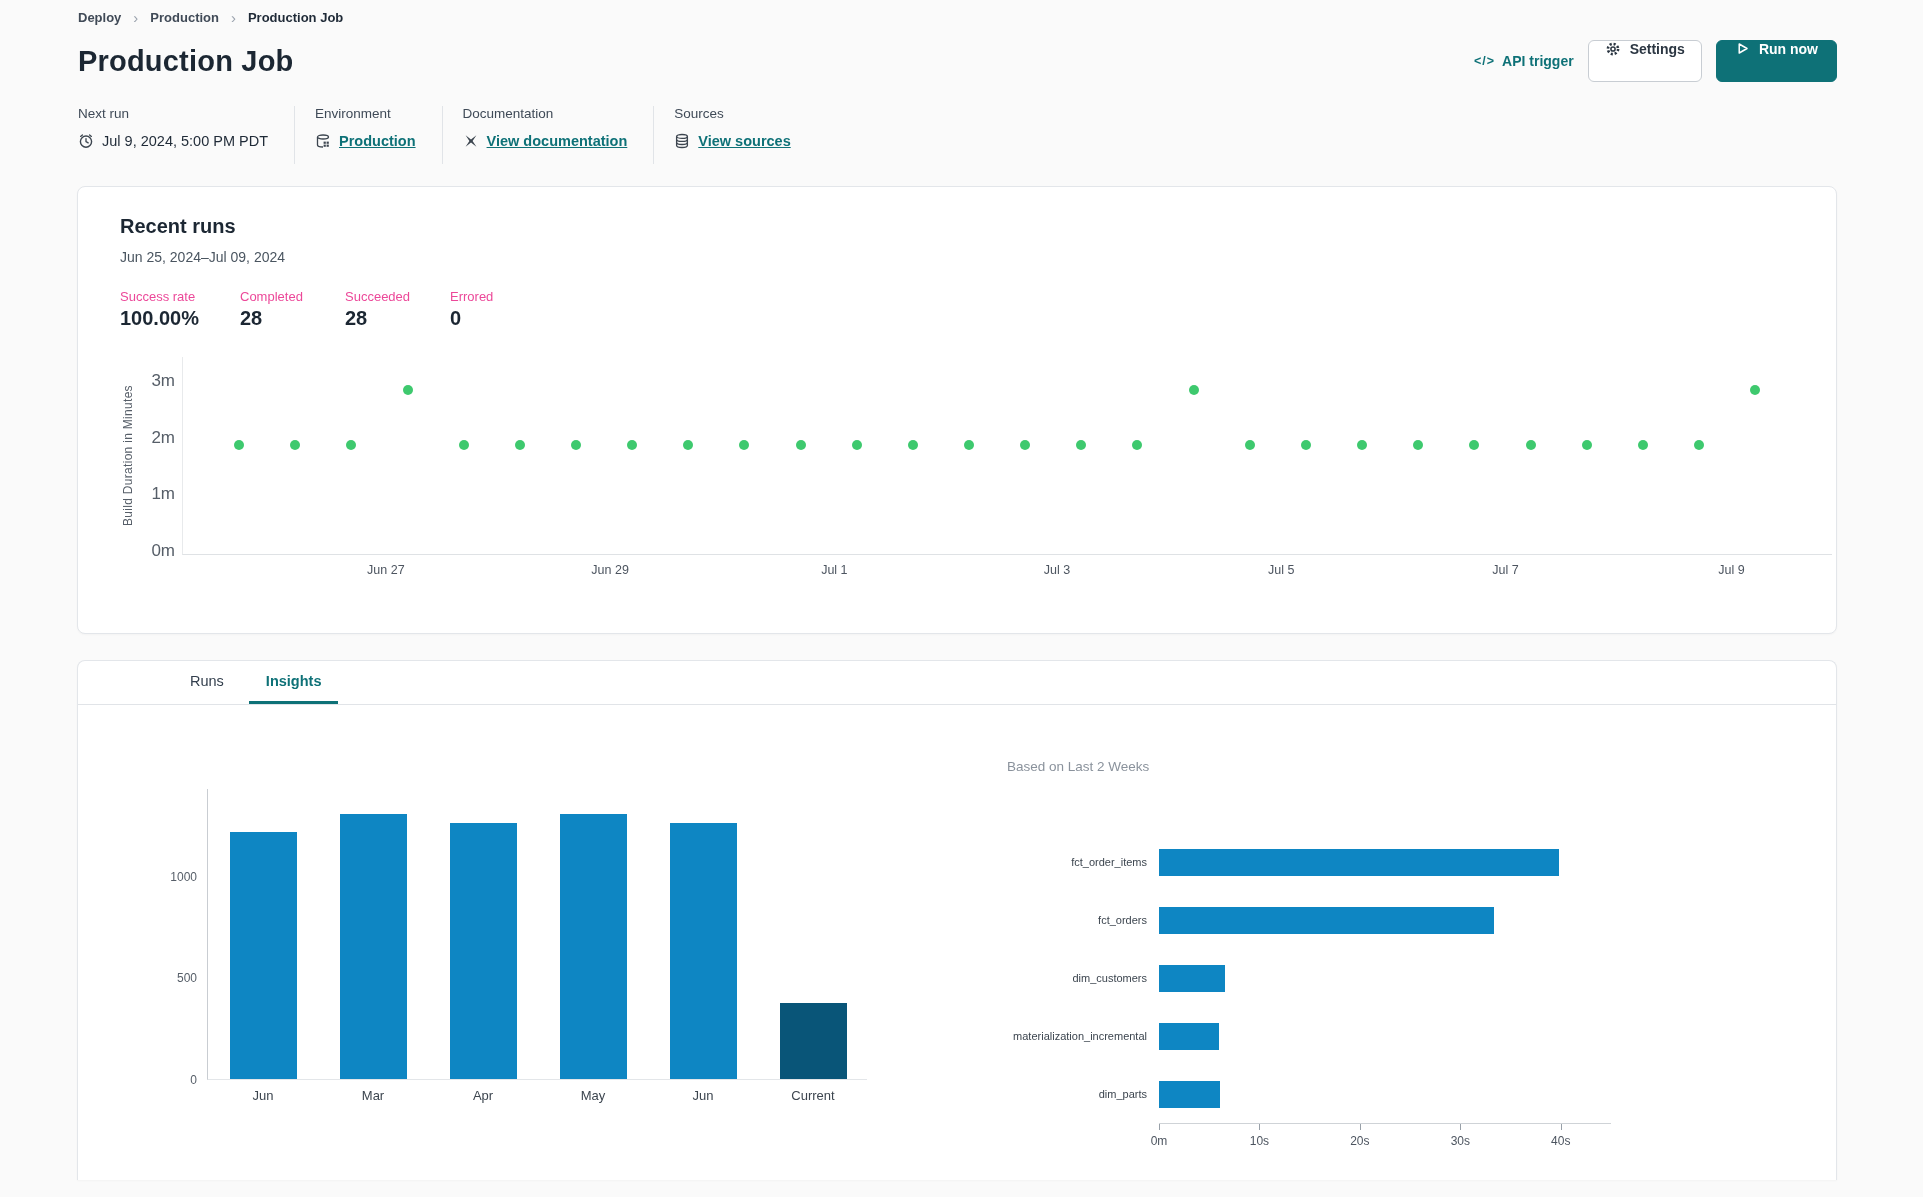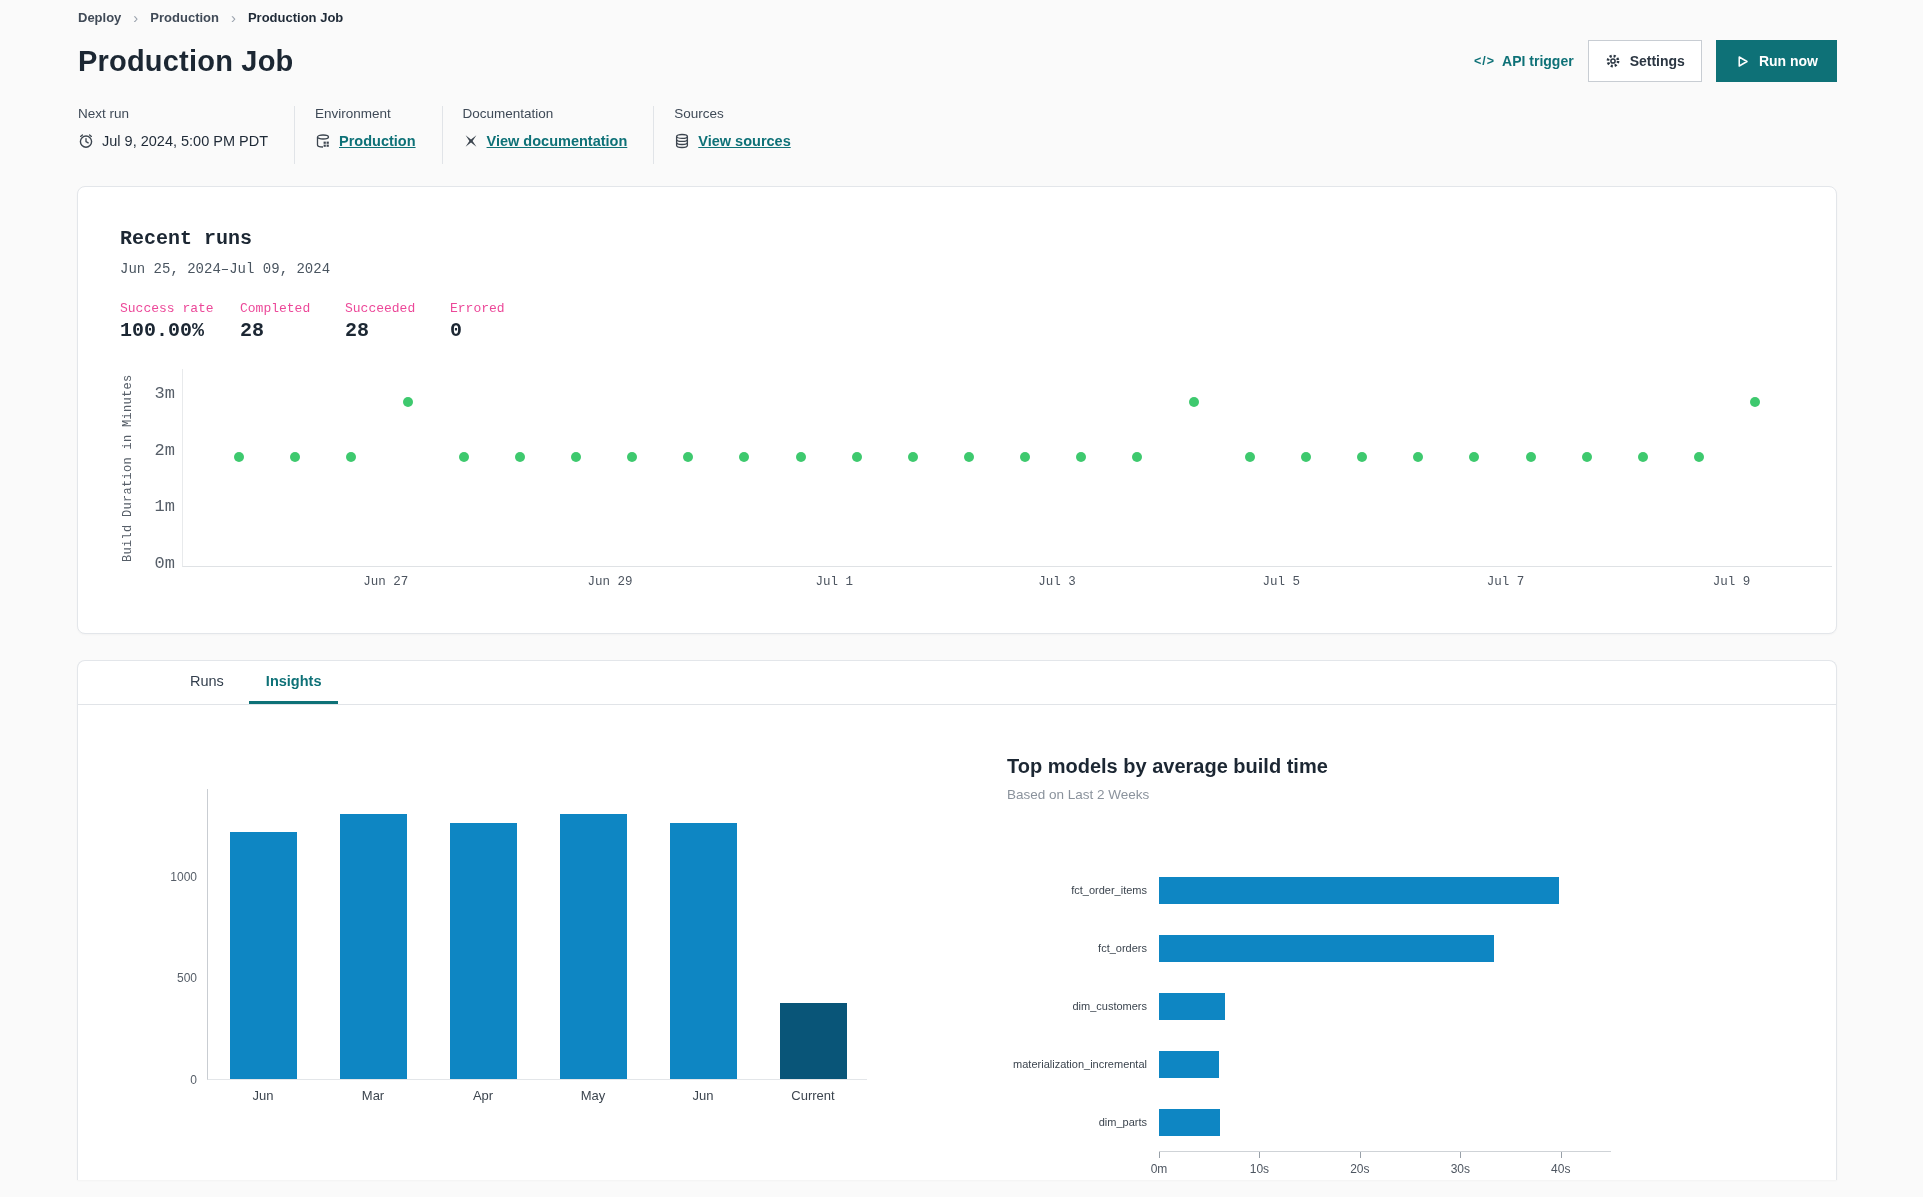--- a/index.html
+++ b/index.html
@@ -14,36 +14,36 @@
   
   .topbar { padding:8px 86px 0 78px; }
   .breadcrumb { display:flex; align-items:center; gap:12px; height:18px; font-size:13px; font-weight:600; color:#404a57; }
   .breadcrumb .crumb-current { font-weight:700; color:#1f2a37; }
   .crumb-chevron { color:#9aa2ad; font-size:15px; font-weight:400; line-height:1; }
   .header-row { margin-top:12px; height:46px; display:flex; align-items:center; justify-content:space-between; }
   .page-title { font-size:29px; font-weight:700; color:#1c2733; letter-spacing:0.2px; }
   .actions { display:flex; align-items:center; gap:14px; }
   .api-trigger { display:flex; align-items:center; gap:7px; color:#0e7177; font-size:14px; font-weight:600; cursor:pointer; }
   .api-trigger .code-glyph { font-size:12.5px; font-weight:700; letter-spacing:1px; }
-  .btn { display:flex; align-items:center; gap:9px; height:42px; border-radius:0; font-size:14px; font-weight:600; cursor:pointer; }
+  .btn { display:flex; gap:9px; height:42px; border-radius:6px; font-size:14px; font-weight:600; cursor:pointer; }
   .btn-settings { background:#fff; border:1px solid #c8cdd3; color:#2b3642; padding:0 16px; }
   .btn-run { background:#0e7177; border:1px solid #0e7177; color:#fff; padding:0 18px; }
 
   
   .info-row { margin-top:22px; display:flex; height:58px; }
   .info-col { padding-right:26px; }
   .info-col + .info-col { border-left:1px solid #e1e4e8; padding-left:20px; }
   .info-label { font-size:13.5px; color:#3f4a57; height:18px; }
   .info-value { margin-top:9px; display:flex; align-items:center; gap:8px; font-size:14.5px; color:#1f2a37; }
   .info-value svg { flex:none; }
   .teal-link { color:#0e7177; font-weight:600; text-decoration:underline; cursor:pointer; }
 
   
   .card { margin:0 86px 0 77px; background:#fff; border:1px solid #e3e6ea; border-radius:8px; box-shadow:0 1px 2px rgba(20,30,40,0.03); }
-  .recent-card { margin-top:22px; height:448px; padding:40px 4px 0 42px;font-family:Liberation Mono, monospace; }
+  .recent-card { margin-top:22px; height:448px; padding:28px 4px 0 42px; }
   .recent-title { font-size:20px; font-weight:700; color:#1c2733; height:26px; }
   .recent-range { margin-top:8px; height:18px; font-size:14px; color:#4a5560; }
   .stats-row { margin-top:22px; display:flex; }
   .stat { min-width:105px; }
   .stat:first-child { min-width:120px; }
   .stat-label { font-size:13px; color:#ec4899; height:16px; }
   .stat-value { margin-top:2px; font-size:20px; font-weight:700; color:#1c2733; height:26px; }
 
   
   .scatter-wrap { margin-top:24px; display:flex; }
@@ -278,21 +278,20 @@
               <div class="month-xlabel" style="left: 385px;">May</div>
               <div class="month-bar" style="left: 461.5px; height: 256.406px; background: rgb(14, 134, 195);"></div>
               <div class="month-xlabel" style="left: 495px;">Jun</div>
               <div class="month-bar" style="left: 571.5px; height: 76.3112px; background: rgb(9, 85, 120);"></div>
               <div class="month-xlabel" style="left: 605px;">Current</div>
             </div>
         </div>
       </div>
 
       <div class="chart-block-right">
-        <h3 class="chart-title">Top models by average build time</h3>
         <div class="chart-subtitle">Based on Last 2 Weeks</div>
         <div class="hbar-chart" id="hbar-chart">
             <div class="hbar-row">
               <div class="hbar-label">fct_order_items</div>
               <div class="hbar-track">
                 <div class="hbar-bar" style="width: 399.769px; background: rgb(14, 134, 195);"></div>
               </div>
             </div>
             <div class="hbar-row">
               <div class="hbar-label">fct_orders</div>

